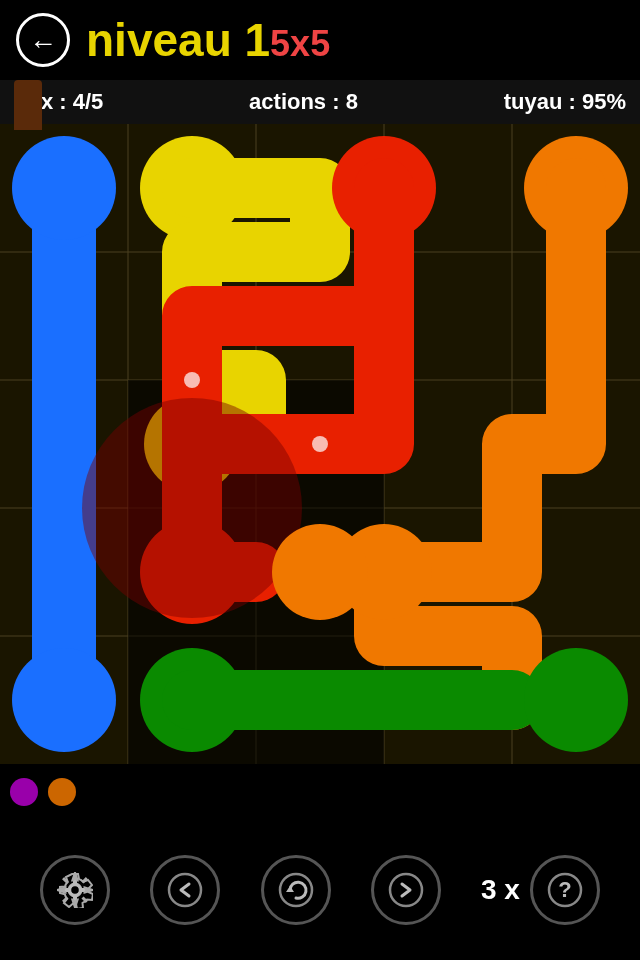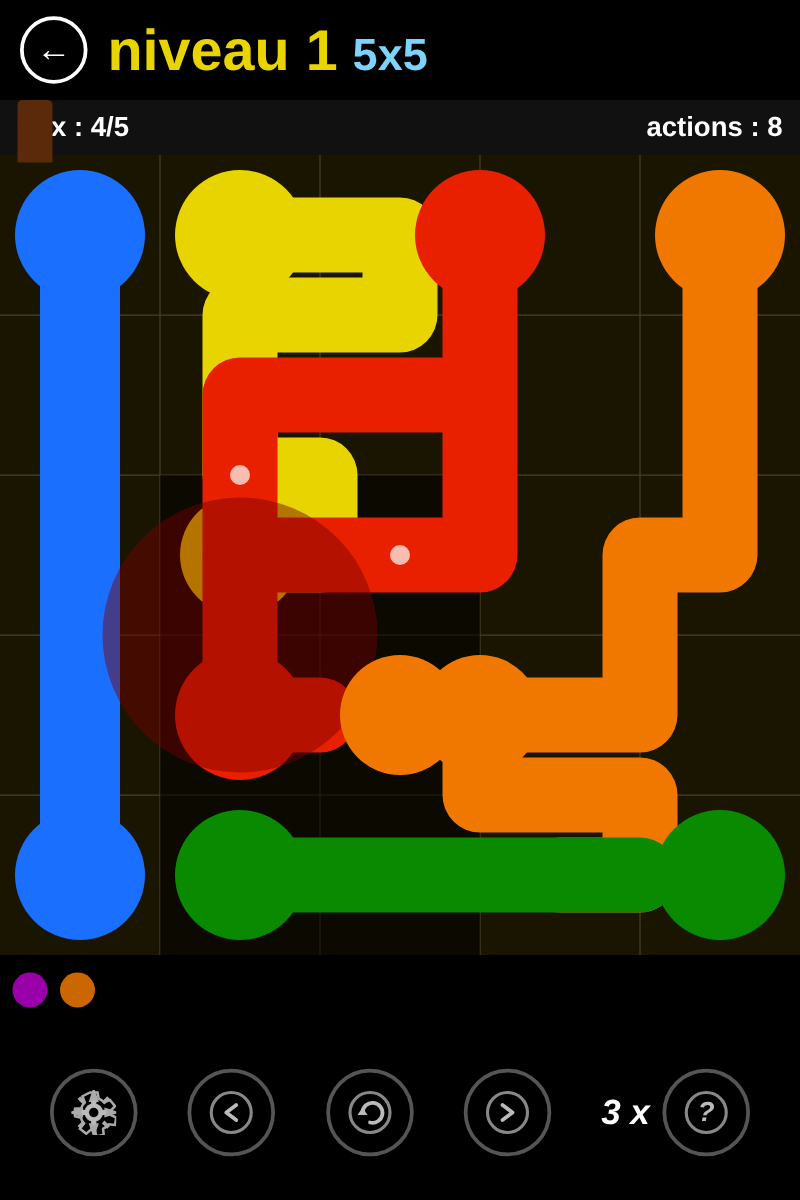--- a/index.html
+++ b/index.html
@@ -33,32 +33,31 @@
       cursor: pointer;
     }
     #back-btn-top .arrow {
       font-size: 28px;
       color: #fff;
     }
     #title-area {
       display: flex;
       align-items: baseline;
       margin-left: 16px;
-      gap: 12px;
       text-align: center;
     }
     #level-text {
       font-size: 46px;
       font-weight: bold;
       color: #e8d400;
     }
     #grid-size-text {
       font-size: 36px;
       font-weight: bold;
-      color: #7dd3fc;
+      color: #ef4444;
     }
 
     
     #brown-bar {
       position: absolute;
       left: 14px;
       top: 80px;
       width: 28px;
       height: 50px;
       background: #5a2a0a;
@@ -123,21 +122,20 @@
 
     
     #footer {
       width: 640px;
       height: 140px;
       background: #000;
       display: flex;
       align-items: center;
       justify-content: space-around;
       padding: 0 20px;
-      font-style: italic;
     }
     .footer-btn {
       width: 70px;
       height: 70px;
       border-radius: 50%;
       border: 3px solid #555;
       display: flex;
       align-items: center;
       justify-content: center;
       cursor: pointer;
@@ -180,20 +178,21 @@
     <span id="level-text">niveau 1</span>
     <span id="grid-size-text">5x5</span>
   </div>
 </div>
 
 <div id="brown-bar"></div>
 
 <div id="stats-bar">
   <span>flux : 4/5</span>
   <span>actions : 8</span>
+  <span>tuyau : 95%</span>
 </div>
 
 <div id="game-area">
 
   <svg id="grid-canvas">
 
     <line x1="128" y1="0" x2="128" y2="640" stroke="#4a4020" stroke-width="1"></line>
     <line x1="256" y1="0" x2="256" y2="640" stroke="#4a4020" stroke-width="1"></line>
     <line x1="384" y1="0" x2="384" y2="640" stroke="#4a4020" stroke-width="1"></line>
     <line x1="512" y1="0" x2="512" y2="640" stroke="#4a4020" stroke-width="1"></line>

